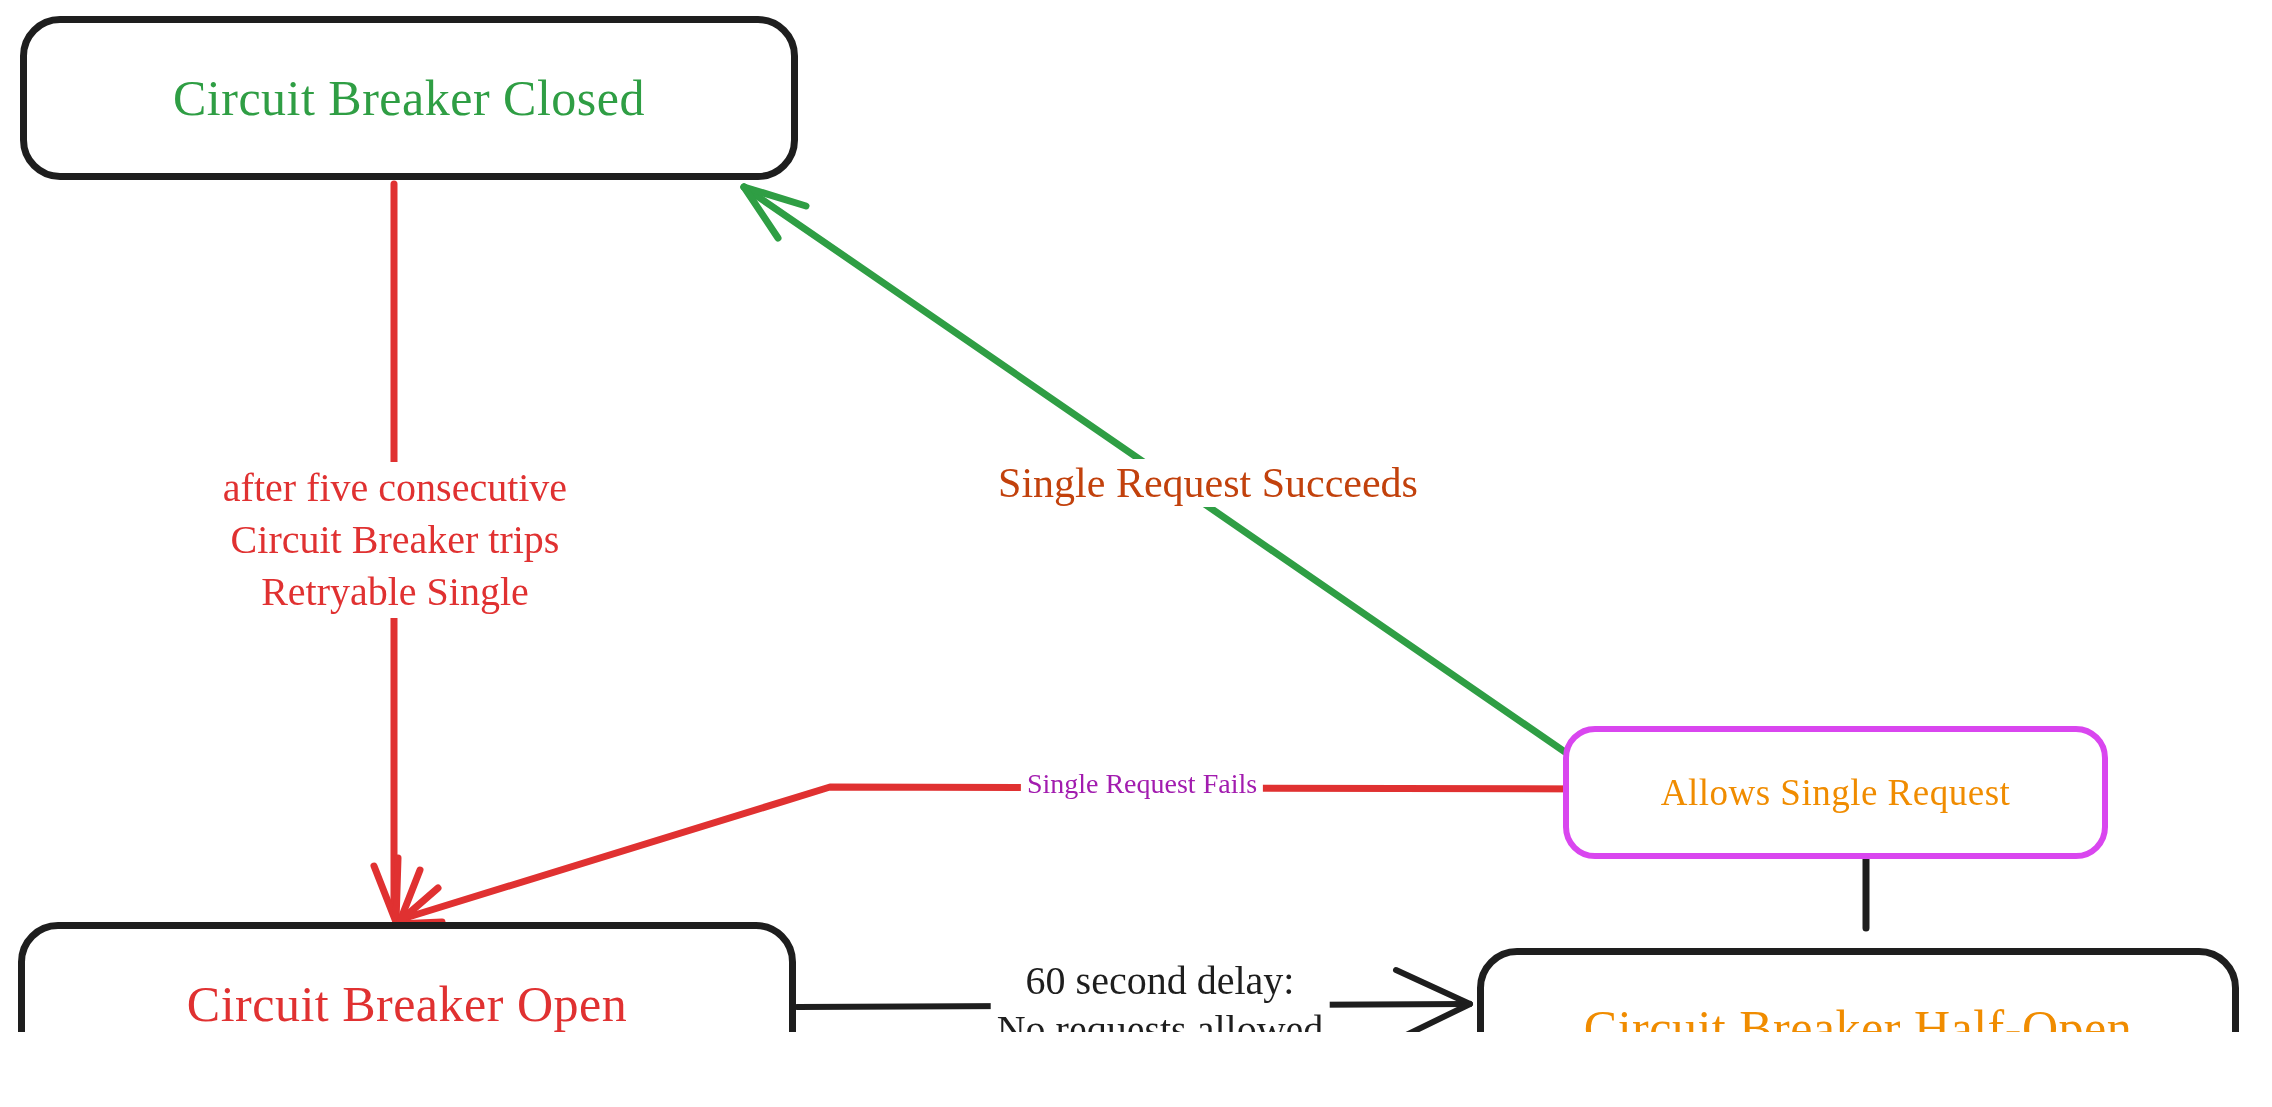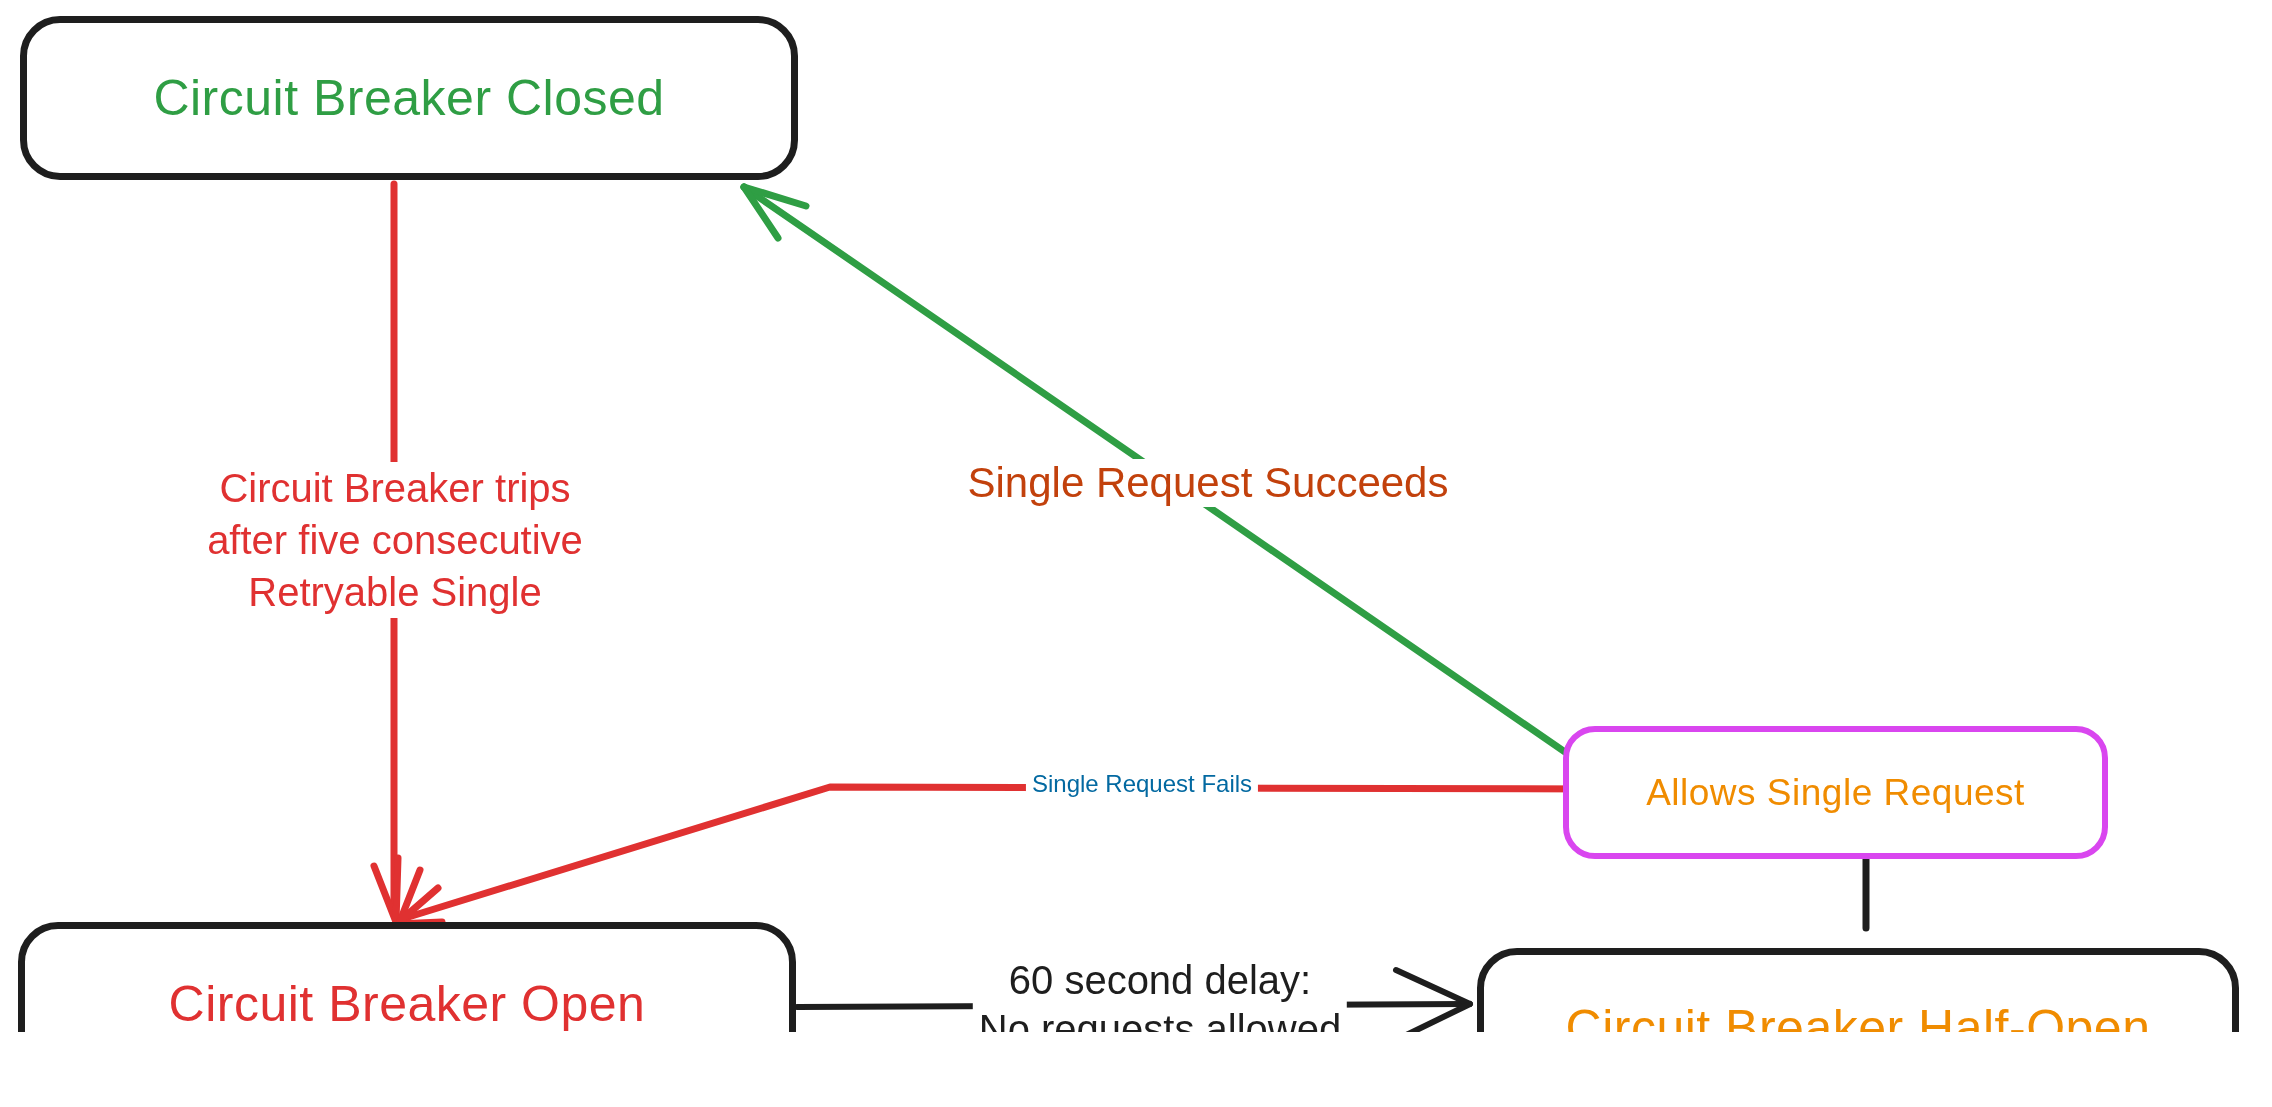--- a/index.html
+++ b/index.html
@@ -1,19 +1,19 @@
 <!DOCTYPE html>
 <html><head>
 <meta charset="utf-8">
 <style>
   html,body { margin:0; padding:0; background:#ffffff; }
   .canvas {
     position:relative; width:2272px; height:1032px;
     background:#ffffff; overflow:hidden;
-    font-family:Liberation Sans, sans-serif;
+    font-family:Liberation Serif, serif;
   }
   .connector-layer { position:absolute; left:0; top:0; z-index:1; }
   .node {
     position:absolute; z-index:2; background:#ffffff;
     border:7px solid #1e1e1e; border-radius:40px;
     display:flex; align-items:center; justify-content:center;
     box-sizing:border-box;
   }
   .node-title { font-size:50px; letter-spacing:0.5px; white-space:nowrap; }
   .node-closed    { left:20px;   top:16px;  width:778px; height:164px; }
@@ -36,22 +36,22 @@
   }
   .label-trip {
     left:395px; top:462px; color:#e03131;
     font-size:40px; line-height:52px;
   }
   .label-succeeds {
     left:1208px; top:459px; color:#c2410c;
     font-size:42px; line-height:48px;
   }
   .label-fails {
-    left:1142px; top:760px; color:#0369a1;
-    font-size:24px; line-height:48px;
+    left:1142px; top:760px; color:#a21caf;
+    font-size:28px; line-height:48px;
   }
   .label-delay {
     left:1160px; top:956px; color:#1e1e1e;
     font-size:40px; line-height:49px;
   }
   .edge-label span { display:block; }
 
   svg path { fill:none; stroke-linecap:round; stroke-linejoin:round; }
   .stroke-red   { stroke:#e03131; stroke-width:7; }
   .stroke-green { stroke:#2f9e44; stroke-width:7; }
@@ -103,22 +103,22 @@
 
   <div class="node node-half-open">
     <span class="node-title">Circuit Breaker Half-Open</span>
   </div>
 
   <div class="node node-allows">
     <span class="node-title">Allows Single Request</span>
   </div>
 
   <div class="edge-label label-trip">
+    <span>after five consecutive</span>
     <span>Circuit Breaker trips</span>
-    <span>after five consecutive</span>
     <span>Retryable Single</span>
   </div>
 
   <div class="edge-label label-succeeds">
     <span>Single Request Succeeds</span>
   </div>
 
   <div class="edge-label label-fails">
     <span>Single Request Fails</span>
   </div>

